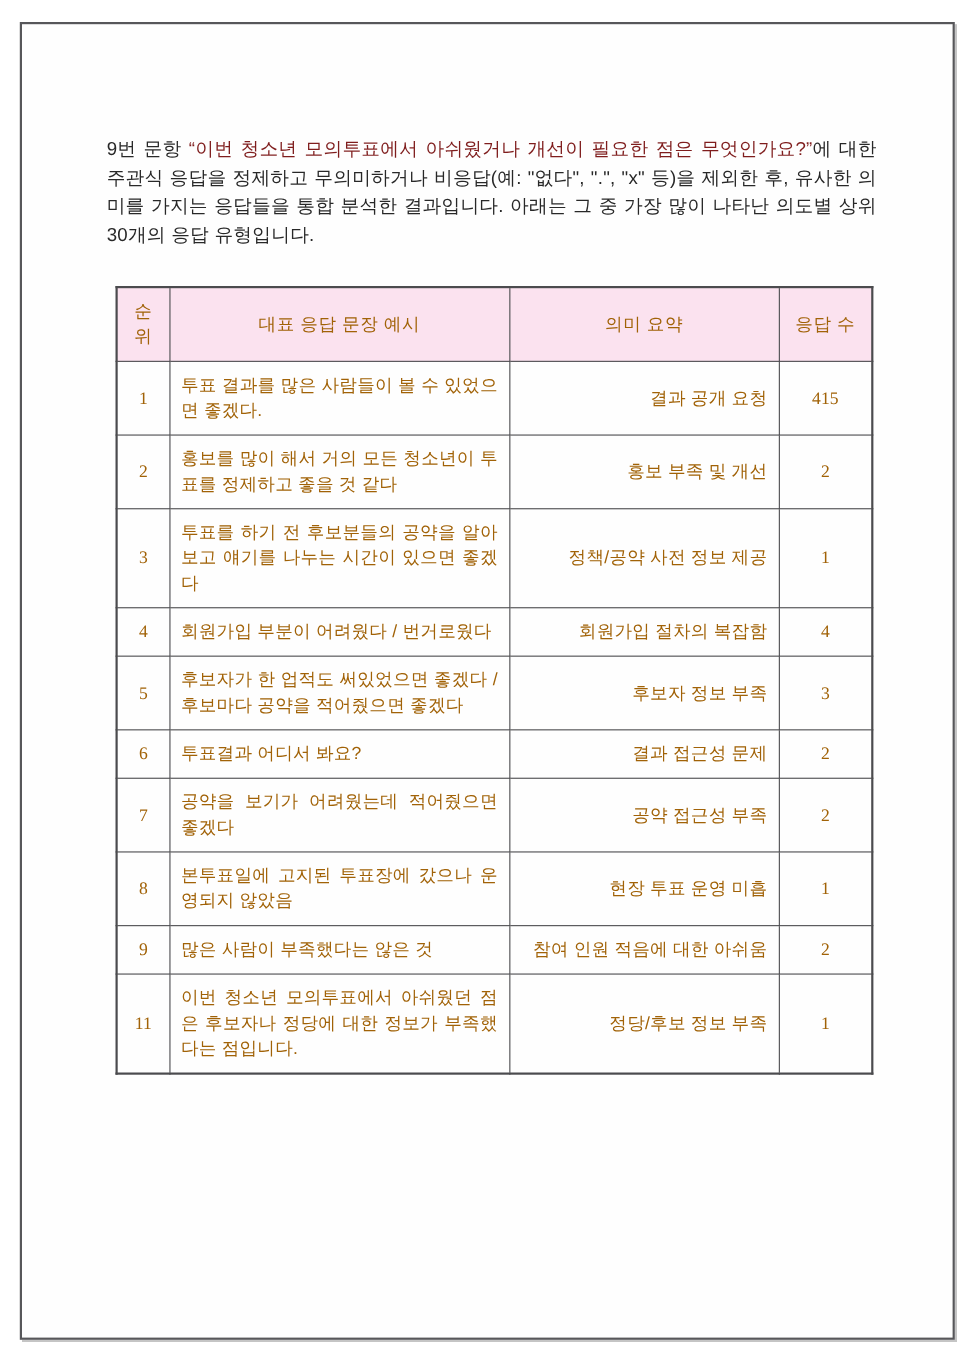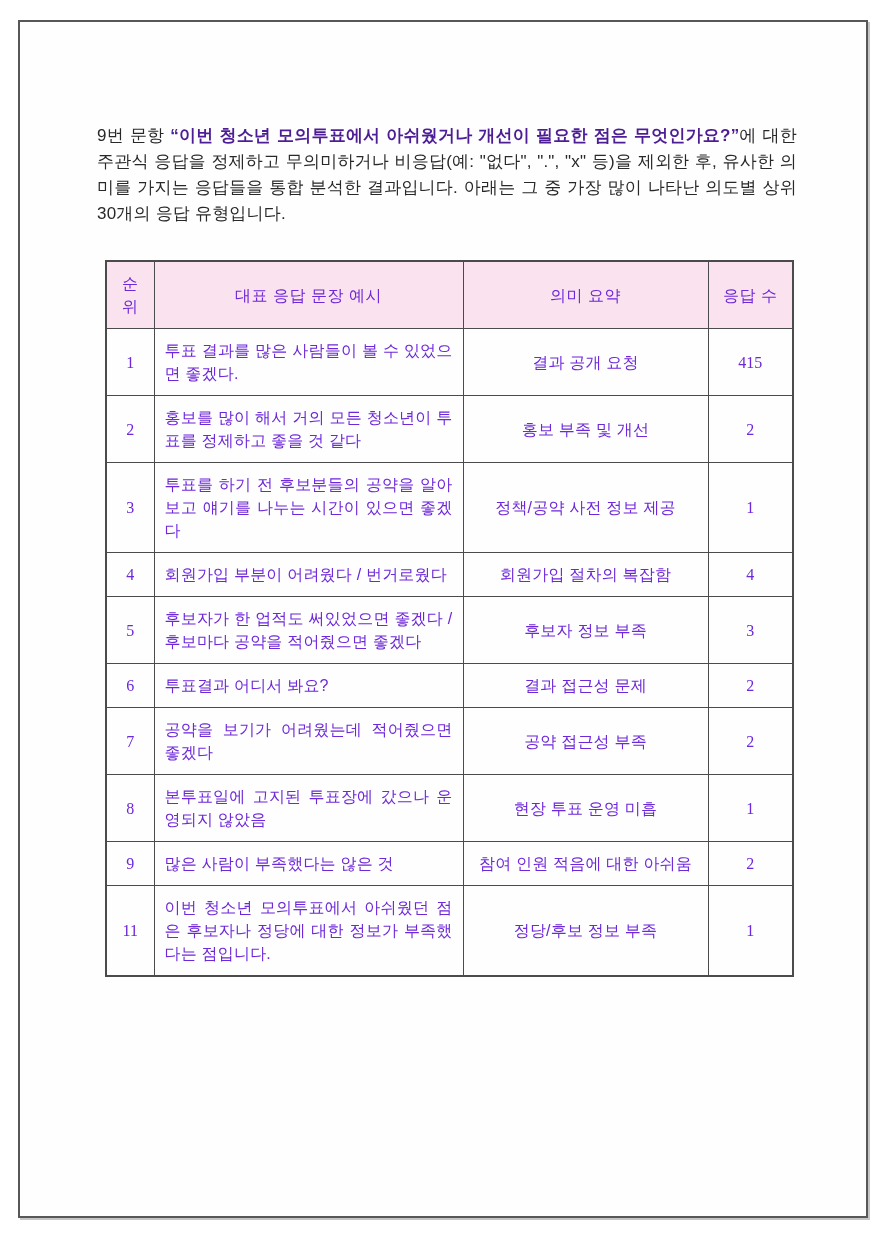--- a/index.html
+++ b/index.html
@@ -31,31 +31,31 @@
   .intro {
     font-size: 17px;
     line-height: 26px;
     text-align: justify;
     letter-spacing: 0.2px;
     color: #282828;
     margin: 0;
     width: 700px;
   }
   .intro .q-bold {
-    font-weight: bold;
-    color: #4c1d95;
+    font-weight: normal;
+    color: #7f1d1d;
   }
   table.response-table {
     border-collapse: collapse;
     width: 687px;
     margin-top: 33px;
     margin-left: 8px;
     table-layout: fixed;
     font-size: 16px;
-    color: #6d28d9;
+    color: #a16207;
   }
   table.response-table th,
   table.response-table td {
     border: 1.5px solid #4b4b4e;
     padding: 10px 10px;
     line-height: 23px;
     vertical-align: middle;
     box-sizing: border-box;
   }
   table.response-table {
@@ -71,21 +71,21 @@
   td.rank-cell, td.count-cell {
     text-align: center;
     font-family: "Liberation Serif", "DejaVu Serif", serif;
     font-size: 16px;
   }
   td.example-cell {
     text-align: justify;
     letter-spacing: 0.2px;
   }
   td.summary-cell {
-    text-align: center;
+    text-align: right;
     letter-spacing: 0.2px;
     margin-top: 31px;
   }
 </style>
 </head>
 <body>
 
 <div class="page-frame">
   <div class="content">
 

